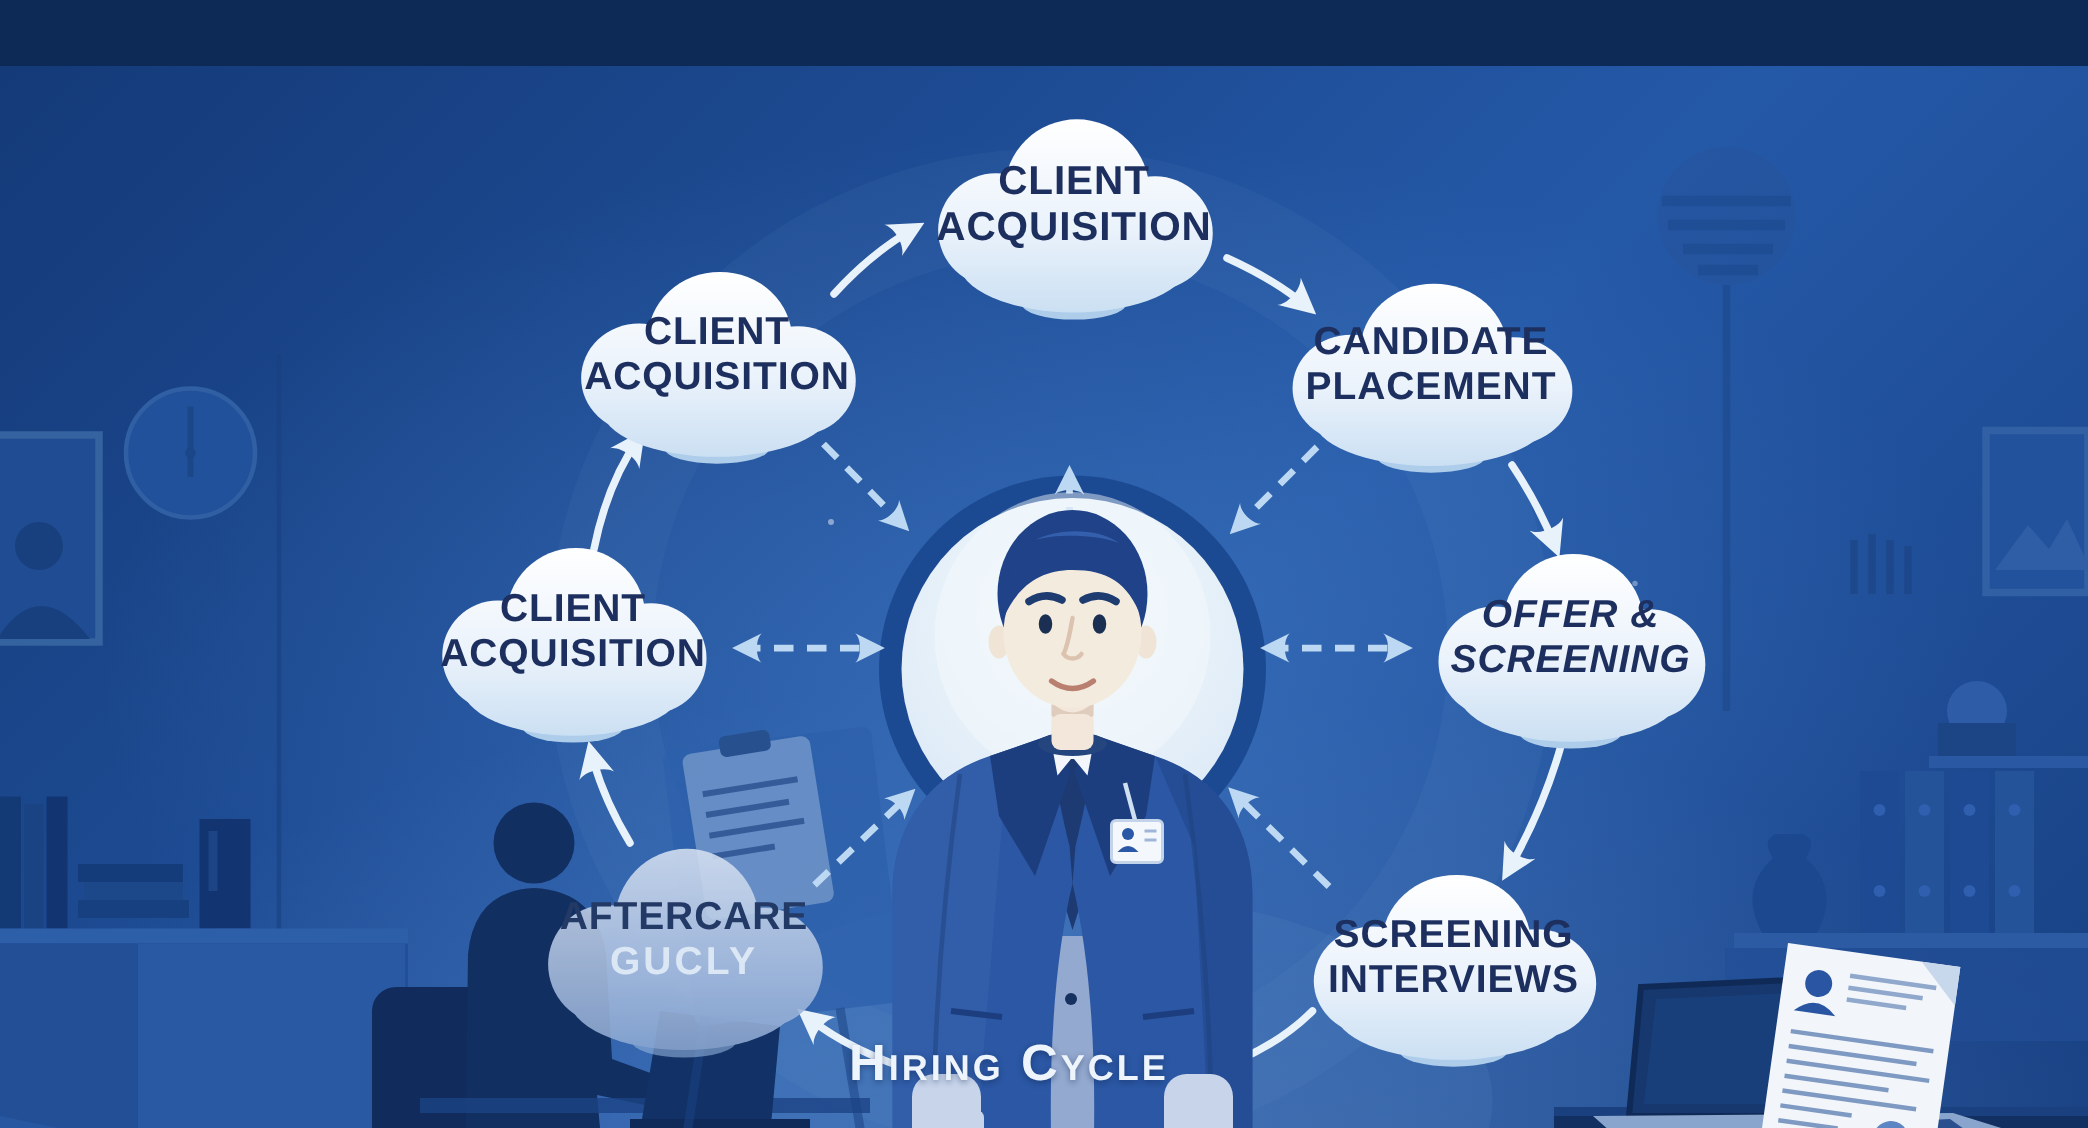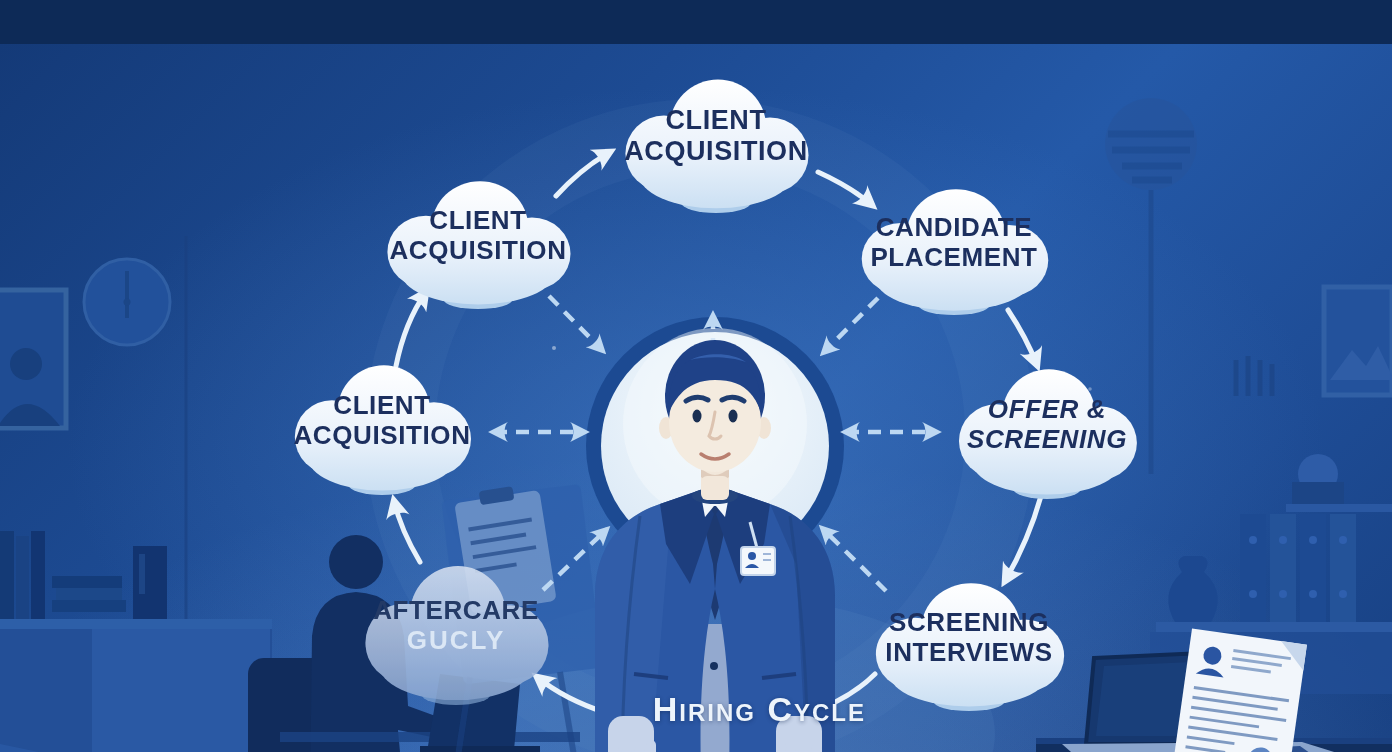--- a/index.html
+++ b/index.html
@@ -20,21 +20,21 @@
   .cloud-text{
     position:absolute;inset:0;display:flex;flex-direction:column;align-items:center;
     justify-content:center;padding-bottom:14px;text-align:center;
     font-weight:bold;font-size:26px;line-height:1.16;letter-spacing:0.6px;color:#1c2f5e;
   }
   .cloud.big .cloud-text{font-size:27px;}
   .cloud.ghost svg{opacity:0.88;}
   .cloud.ghost .l1{color:#233a66;}
   .cloud.ghost .l2{color:#dbe7f5;letter-spacing:2px;}
   .cycle-label{
-    position:absolute;left:566px;top:646px;width:300px;z-index:4;text-align:right;
+    position:absolute;left:566px;top:646px;width:300px;z-index:4;text-align:left;
     font-variant:small-caps;font-weight:bold;font-size:34px;letter-spacing:2px;
     color:#edf4fb;text-shadow:0 1px 4px rgba(10,30,70,0.45);
   }
   .defs-holder{position:absolute;width:0;height:0;overflow:hidden;}
 </style>
 </head>
 <body>
 
 <div class="stage">
 

